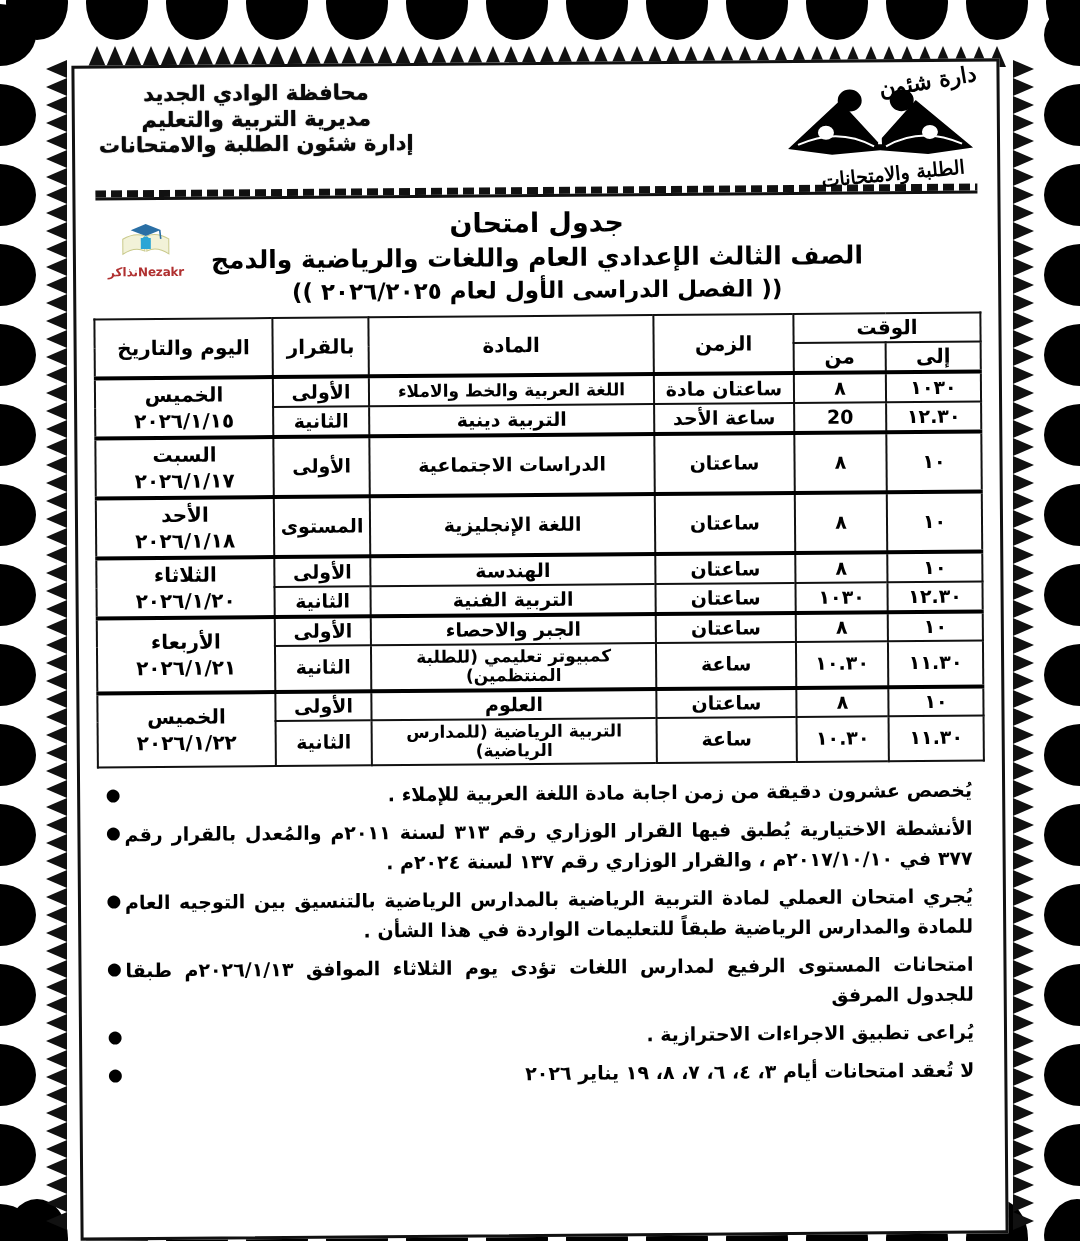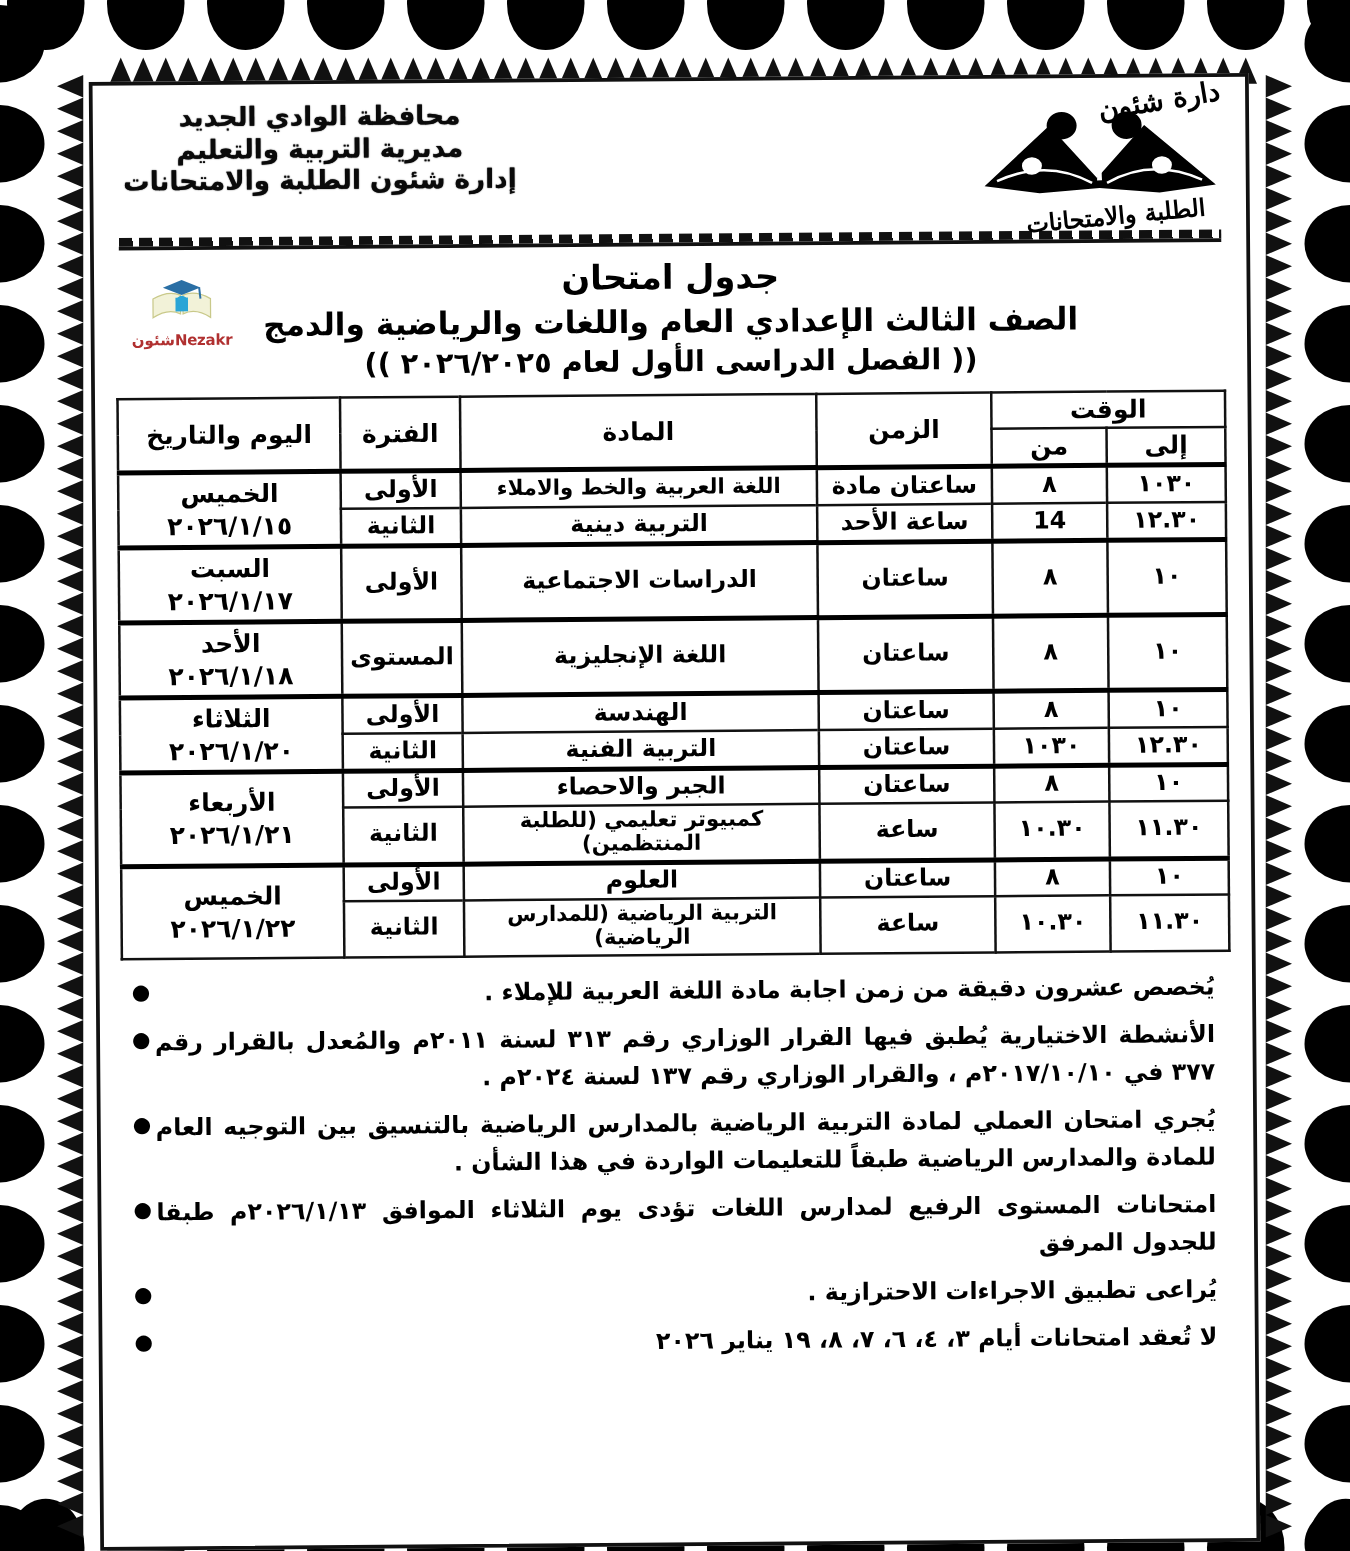--- a/index.html
+++ b/index.html
@@ -391,21 +391,21 @@
   <div id="wm">
     <svg width="54" height="42" viewBox="0 0 54 42" aria-hidden="true">
       <path d="M4 36 Q16 28 26 33 L26 18 Q16 14 4 21 Z" fill="#f2f2d8" stroke="#c9c98a" stroke-width="1"></path>
       <path d="M50 36 Q38 28 28 33 L28 18 Q38 14 50 21 Z" fill="#f2f2d8" stroke="#c9c98a" stroke-width="1"></path>
       <path d="M22 20 h10 v11 h-10 z" fill="#2aa5d6"></path>
       <path d="M27 6 L42 12 L27 18 L12 12 Z" fill="#2a6fa5"></path>
       <path d="M41 12 l1 9" stroke="#2a6fa5" stroke-width="1.6" fill="none"></path>
       <circle cx="27" cy="23" r="4.5" fill="#2aa5d6"></circle>
     </svg>
     <div class="wm-txt">
-      <span>Nezakr</span><span>شئون</span>
+      <span>Nezakr</span><span>نذاكر</span>
     </div>
   </div>
 
   <div class="titles">
     <div class="t1">جدول امتحان</div>
     <div class="t2">الصف الثالث الإعدادي العام واللغات والرياضية والدمج</div>
     <div class="t3">(( الفصل الدراسى الأول لعام ٢٠٢٦/٢٠٢٥ ))</div>
   </div>
 
   <table>
@@ -415,21 +415,21 @@
           <col class="c-dur">
       <col class="c-subj">
           <col class="c-period">
           <col class="c-day">
     </colgroup>
     <thead>
       <tr>
         <th colspan="2">الوقت</th>
         <th rowspan="2" class="hdr-wrap">الزمن</th>
         <th rowspan="2" class="hdr-wrap">المادة</th>
-        <th rowspan="2" class="hdr-wrap">الفترة</th>
+        <th rowspan="2" class="hdr-wrap">بالقرار</th>
         <th rowspan="2" class="hdr-wrap">اليوم والتاريخ</th>
       </tr>
       <tr>
         <th>إلى</th>
         <th>من</th>
       </tr>
     </thead>
     <tbody id="tbody">
           <tr class="grp">
             <td>١٠٣٠</td>
@@ -437,21 +437,21 @@
             <td>ساعتان مادة</td>
             <td class="small">اللغة العربية والخط والاملاء</td>
             <td>الأولى</td>
             <td class="daycell" rowspan="2">
               <div>الخميس</div>
               <div>٢٠٢٦/١/١٥</div>
             </td>
           </tr>
           <tr>
             <td>١٢.٣٠</td>
-            <td>14</td>
+            <td>20</td>
             <td>ساعة الأحد</td>
             <td>التربية دينية</td>
             <td>الثانية</td>
           </tr>
           <tr class="grp">
             <td>١٠</td>
             <td>٨</td>
             <td>ساعتان</td>
             <td>الدراسات الاجتماعية</td>
             <td>الأولى</td>

